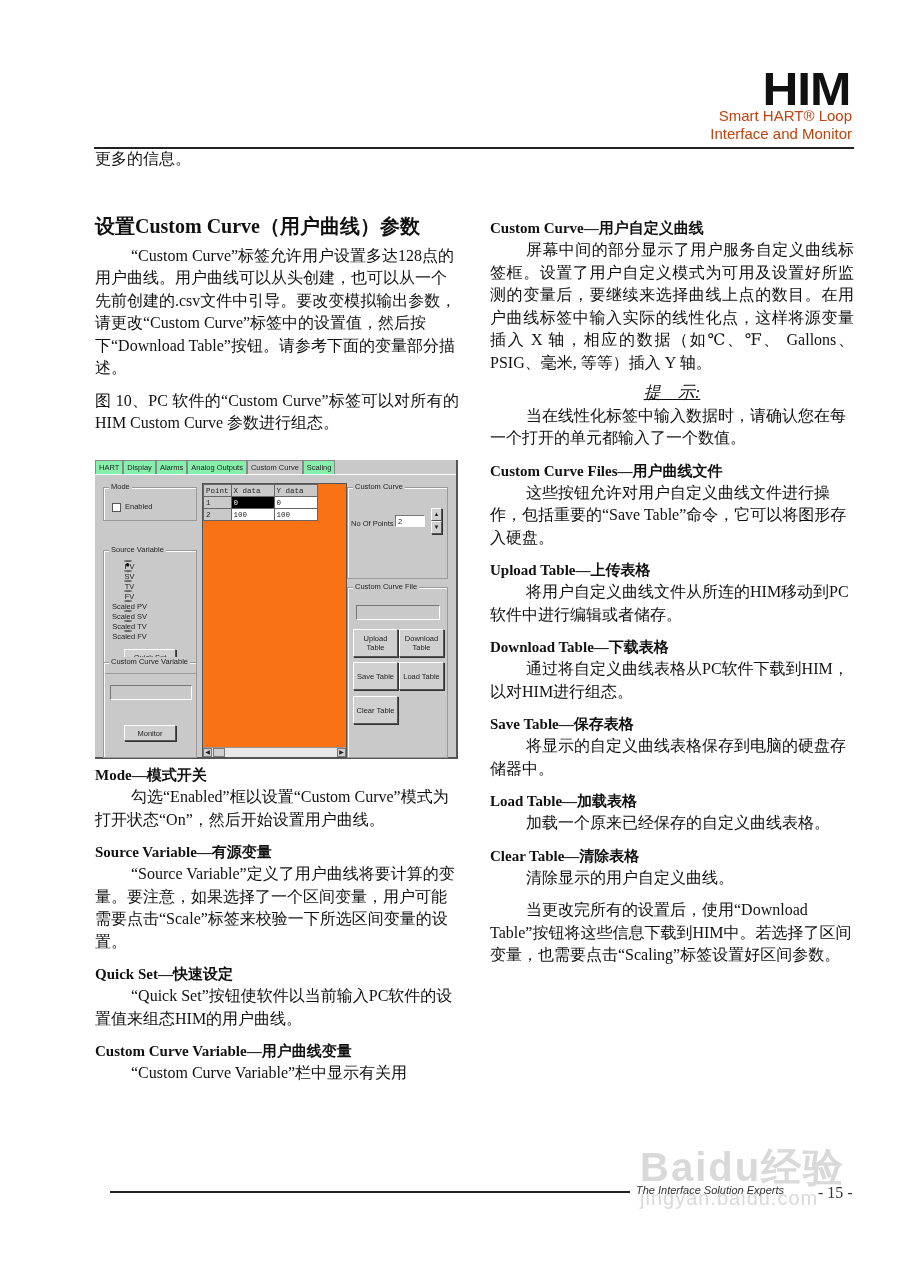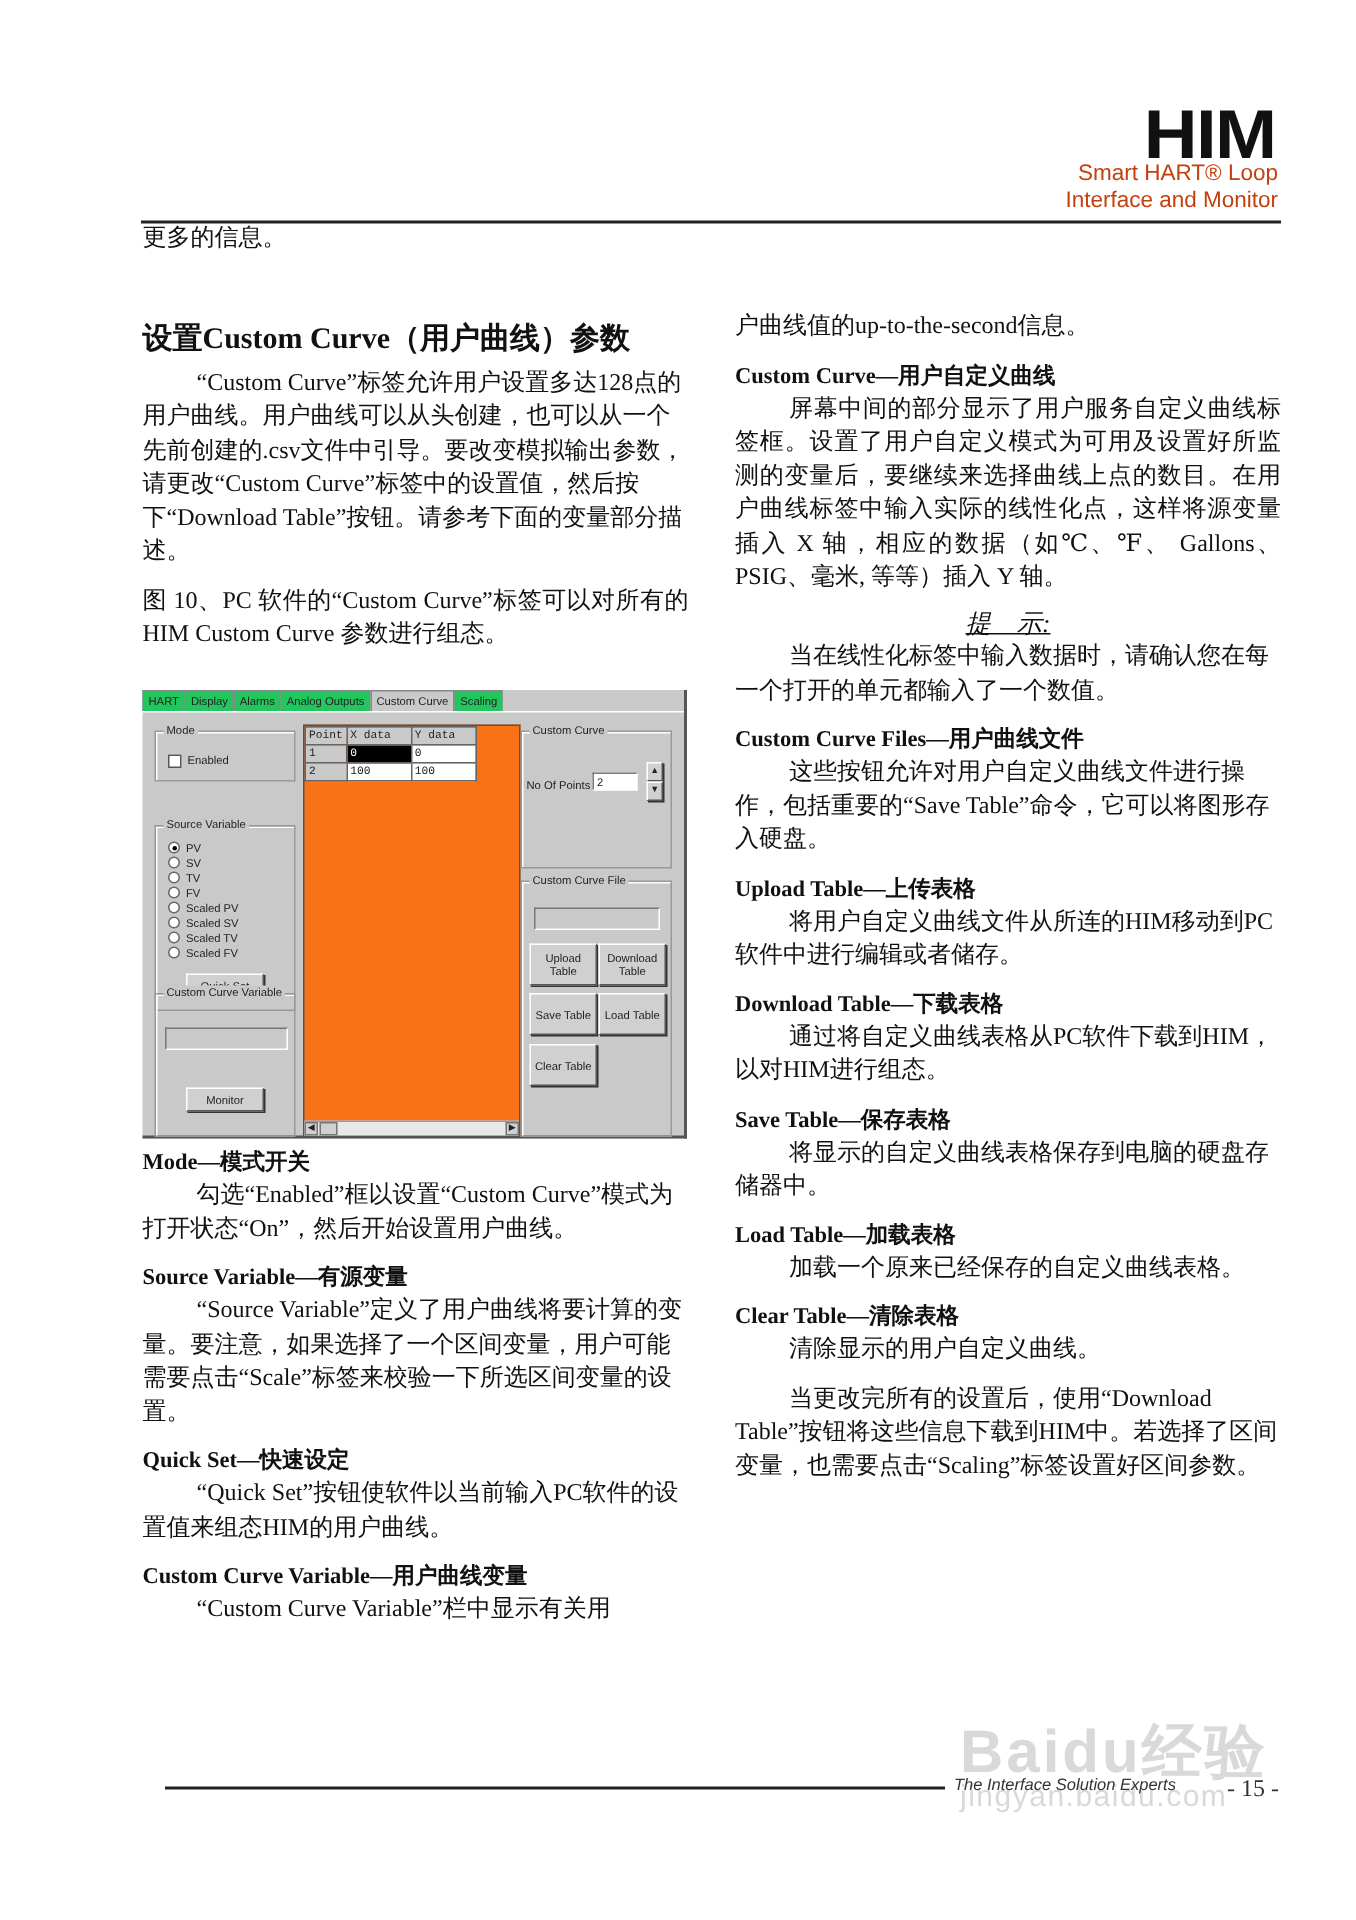--- a/index.html
+++ b/index.html
@@ -18,26 +18,26 @@
   .indent { text-indent:36px; }
   .h2 { font-size:20px; font-weight:bold; line-height:26px; margin:0; }
   .h3 { font-size:15px; font-weight:bold; margin:0; line-height:22px;font-family:Liberation Serif, serif; }
   .tip { text-align:center; font-style:italic; font-size:17px; text-decoration:underline; }
   .gap { height:10px; }
 
   
   .dlg { position:absolute; left:95px; top:460px; width:361px; height:297px; background:#c9c9c9;
          font-family:"Liberation Sans",sans-serif; font-size:8px; color:#222; border-right:2px solid #555; border-bottom:2px solid #555; }
   .tabs { position:absolute; left:0; top:0; height:14px; display:flex; }
-  .tab { height:13px; padding:0 3px; border:1px solid #888; border-bottom:none; background:#22c55e; line-height:13px; font-size:7.5px; white-space:nowrap; }
+  .tab { height:13px; padding:0 3px; border:1px solid #888; border-bottom:none; background:#86efac; line-height:13px; font-size:7.5px; white-space:nowrap; }
   .tab.active { background:#c9c9c9; border-bottom:1px solid #c9c9c9; }
   .tabbody { position:absolute; left:0; top:14px; right:0; bottom:0; border-top:1px solid #fff; }
   .grp { position:absolute; border:1px solid #999; box-shadow:1px 1px 0 #fff inset; }
   .grp-title { position:absolute; top:-6px; left:5px; background:#c9c9c9; padding:0 2px; font-size:7.5px; }
-  .radio { display:flex; align-items:center; height:10px; font-size:7.5px; }
+  .radio { display:flex; align-items:center; height:10px; font-size:7.5px;flex-direction:column; }
   .radio .dot { width:6px; height:6px; border-radius:50%; border:1px solid #666; background:#fff; margin-right:4px; position:relative; }
   .radio .dot.sel::after { content:""; position:absolute; left:1.5px; top:1.5px; width:3px; height:3px; border-radius:50%; background:#000; }
   .chk { width:7px; height:7px; border:1px solid #555; background:#fff; display:inline-block; margin-right:4px; vertical-align:middle; }
   .btn { position:absolute; background:#d0d0d0; border:1px solid #fff; border-right-color:#555; border-bottom-color:#555;
          box-shadow:1px 1px 0 #333; font-size:7.5px; text-align:center; display:flex; align-items:center; justify-content:center; line-height:9px; }
   .field { position:absolute; background:#c9c9c9; border:1px solid #777; border-right-color:#fff; border-bottom-color:#fff; }
   .grid { position:absolute; left:107px; top:8px; width:143px; height:273px; border:1px solid #555; background:#f97316; }
   .grid table { border-collapse:collapse; font-family:"Liberation Mono",monospace; font-size:7.5px; }
   .grid td { border:1px solid #666; height:11px; padding:0 2px; }
   .grid td.hdr { background:#c9c9c9; }
@@ -190,21 +190,20 @@
   <p class="indent">“Source Variable”定义了用户曲线将要计算的变量。要注意，如果选择了一个区间变量，用户可能需要点击“Scale”标签来校验一下所选区间变量的设置。</p>
   <div class="gap"></div>
   <p class="h3">Quick Set—快速设定</p>
   <p class="indent">“Quick Set”按钮使软件以当前输入PC软件的设置值来组态HIM的用户曲线。</p>
   <div class="gap"></div>
   <p class="h3">Custom Curve Variable—用户曲线变量</p>
   <p class="indent">“Custom Curve Variable”栏中显示有关用</p>
 </div>
 
 <div class="col" style="left:490px; top:207px;">
-  <p>户曲线值的up-to-the-second信息。</p>
   <div class="gap"></div>
   <p class="h3">Custom Curve—用户自定义曲线</p>
   <p class="indent" style="text-align:justify;">屏幕中间的部分显示了用户服务自定义曲线标签框。设置了用户自定义模式为可用及设置好所监测的变量后，要继续来选择曲线上点的数目。在用户曲线标签中输入实际的线性化点，这样将源变量插入 X 轴，相应的数据（如℃、℉、 Gallons、 PSIG、毫米, 等等）插入 Y 轴。</p>
   <div style="height:8px;"></div>
   <p class="tip">提　示:</p>
   <p class="indent">当在线性化标签中输入数据时，请确认您在每一个打开的单元都输入了一个数值。</p>
   <div class="gap"></div>
   <p class="h3">Custom Curve Files—用户曲线文件</p>
   <p class="indent">这些按钮允许对用户自定义曲线文件进行操作，包括重要的“Save Table”命令，它可以将图形存入硬盘。</p>
   <div class="gap"></div>

